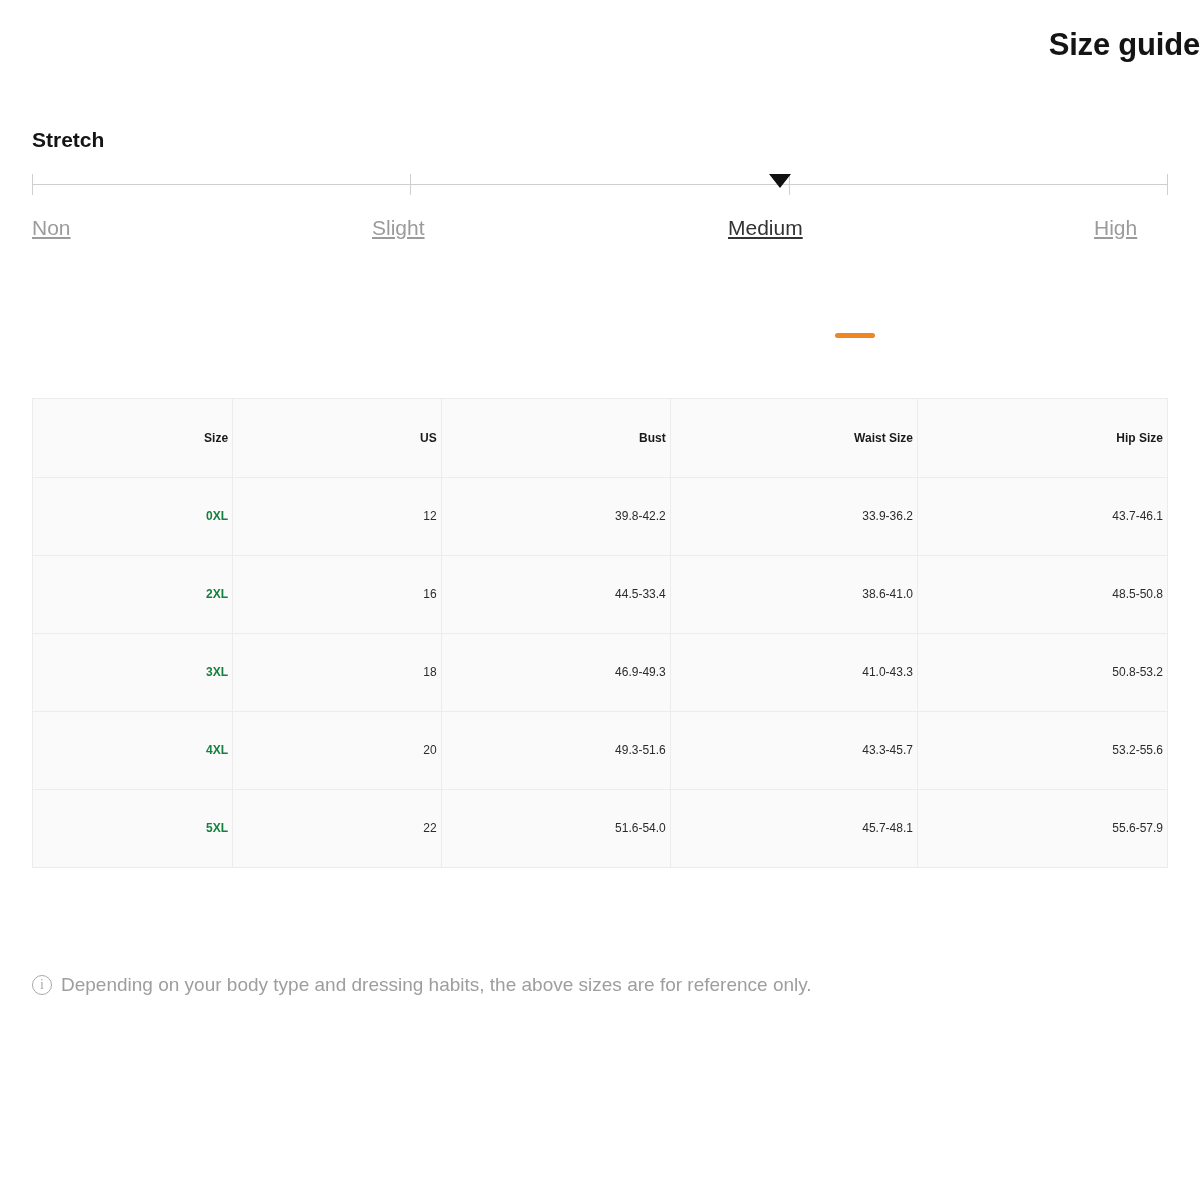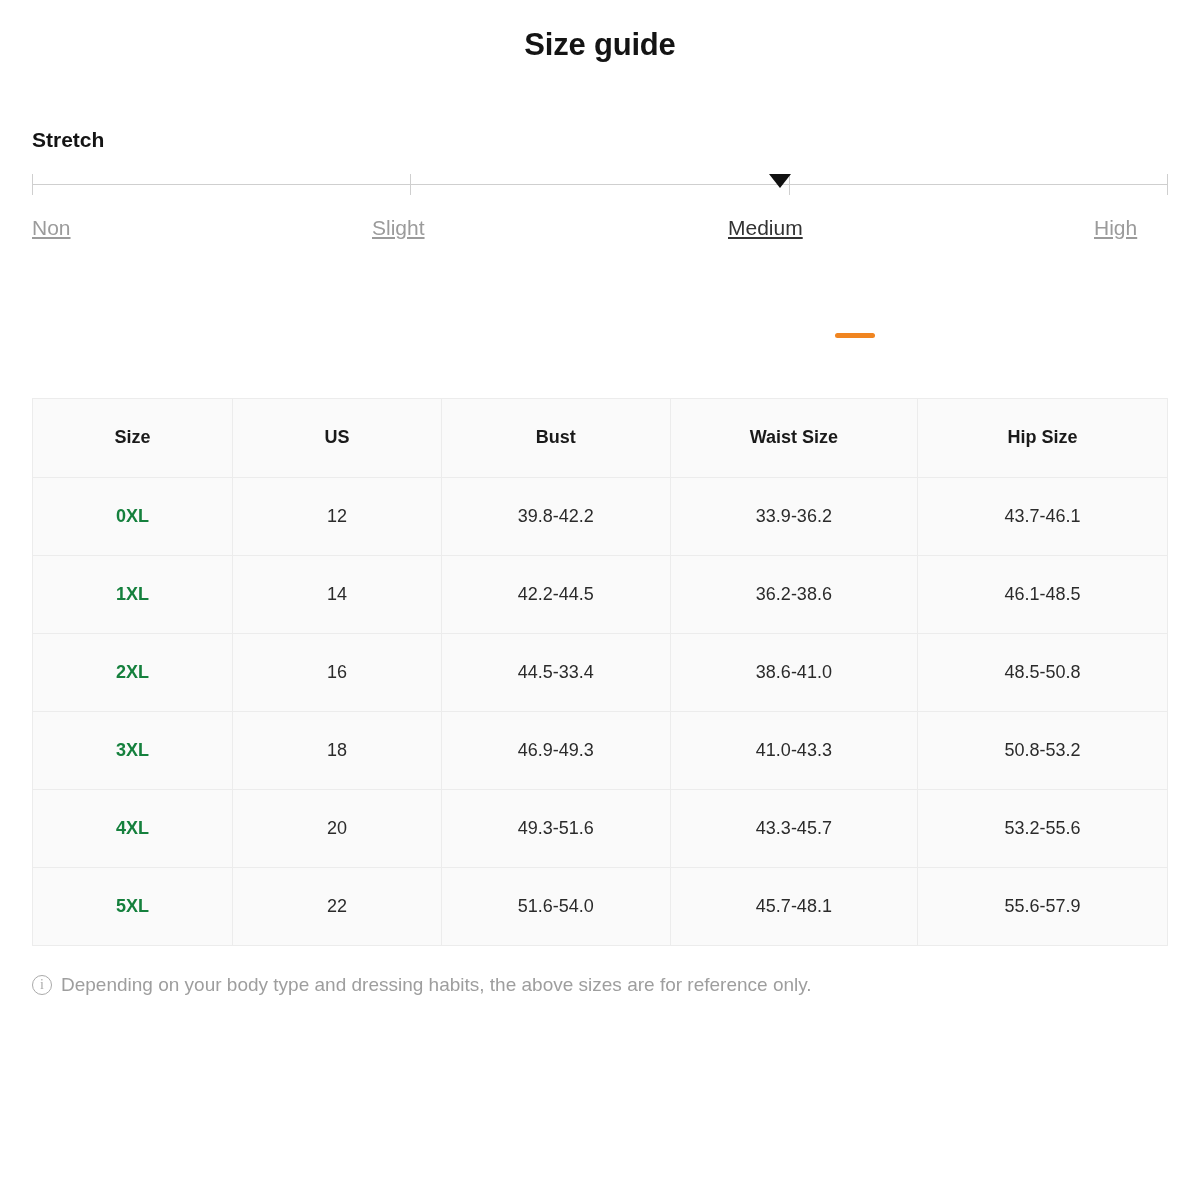--- a/index.html
+++ b/index.html
@@ -16,21 +16,21 @@
   .page {
     position: relative;
     width: 1200px;
     height: 1200px;
     background: #fff;
     overflow: hidden;
   }
 
   
   .page-title {
-    text-align: center;
+    text-align: right;
     font-size: 31px;
     font-weight: 700;
     color: #141414;
     letter-spacing: -0.2px;
     padding-top: 26px;
     line-height: 1.2;
   }
 
   
   .stretch-section {
@@ -132,22 +132,22 @@
   }
   table.size-table {
     width: 100%;
     border-collapse: collapse;
     background: #fafafa;
   }
   table.size-table th,
   table.size-table td {
     border-right: 1px solid #ececec;
     border-bottom: 1px solid #ececec;
-    text-align: center;
-    font-size: 18px;
+    text-align: right;
+    font-size: 12px;
     font-weight: 400;
     color: #2b2b2b;
     height: 78px;
     padding: 0 4px;
   }
   table.size-table th {
     font-weight: 700;
     color: #1a1a1a;
   }
   table.size-table tr th:last-child,
@@ -245,27 +245,20 @@
       </thead>
       <tbody>
         <tr>
           <td class="size-cell">0XL</td>
           <td>12</td>
           <td>39.8-42.2</td>
           <td>33.9-36.2</td>
           <td>43.7-46.1</td>
         </tr>
         <tr>
-          <td class="size-cell">1XL</td>
-          <td>14</td>
-          <td>42.2-44.5</td>
-          <td>36.2-38.6</td>
-          <td>46.1-48.5</td>
-        </tr>
-        <tr>
           <td class="size-cell">2XL</td>
           <td>16</td>
           <td>44.5-33.4</td>
           <td>38.6-41.0</td>
           <td>48.5-50.8</td>
         </tr>
         <tr>
           <td class="size-cell">3XL</td>
           <td>18</td>
           <td>46.9-49.3</td>

